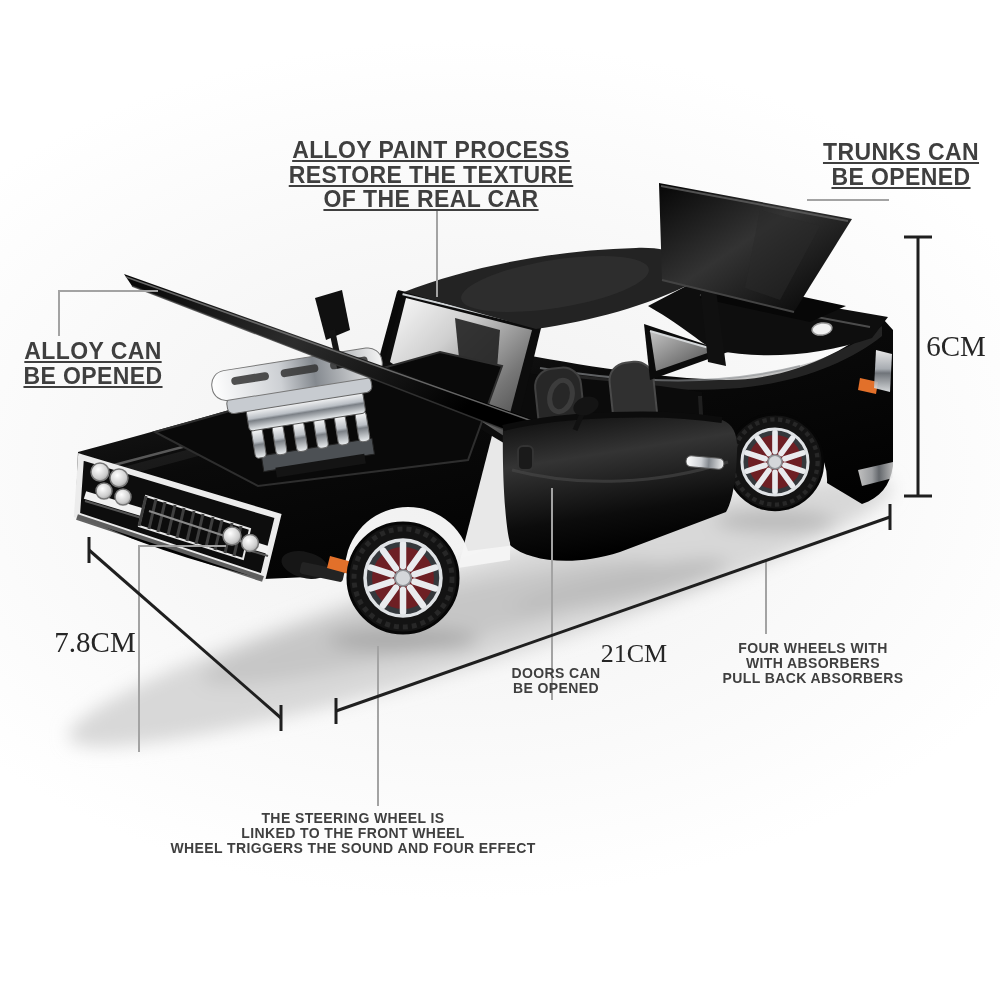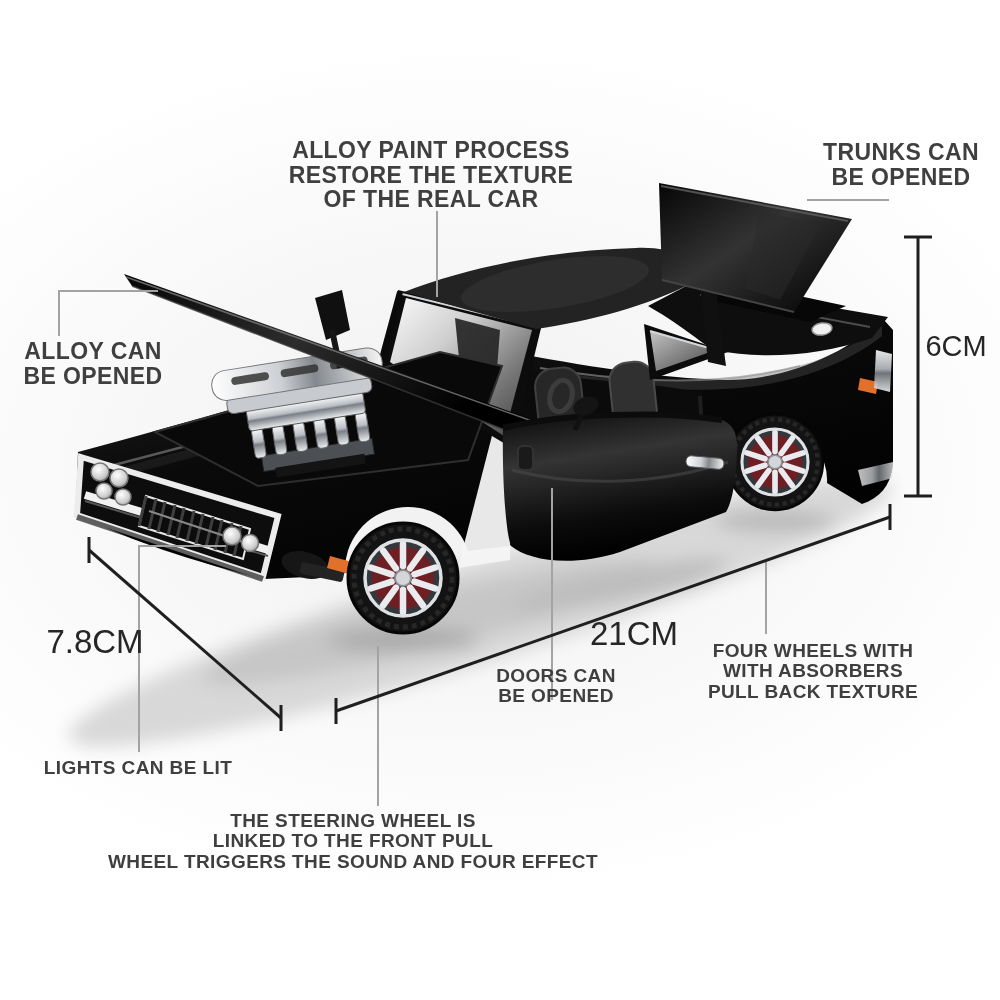--- a/index.html
+++ b/index.html
@@ -3,23 +3,23 @@
 <meta charset="utf-8">
 <style>
   html,body{margin:0;padding:0;}
   body{width:1000px;height:1000px;position:relative;overflow:hidden;
        font-family:"Liberation Sans",sans-serif;background:#ffffff;}
   .stage{position:absolute;inset:0;
        background:radial-gradient(ellipse 640px 430px at 46% 47%, #f0f0f0 0%, #f8f8f8 55%, #ffffff 100%);}
   svg{position:absolute;left:0;top:0;}
   .lbl{position:absolute;transform:translateX(-50%);text-align:center;color:#3f3f3f;
        font-weight:bold;letter-spacing:.4px;white-space:nowrap;line-height:1.07;}
-  .lbl.lg{font-size:23px;}
-  .lbl.sm{font-size:19px;}
-  .meas{position:absolute;transform:translate(-50%,-50%);color:#262626;font-weight:400;white-space:nowrap;}
+  .lbl.lg{font-size:23px;text-decoration:underline;}
+  .lbl.sm{font-size:14px;}
+  .meas{position:absolute;transform:translate(-50%,-50%);color:#262626;font-weight:400;white-space:nowrap;font-family:Liberation Serif, serif;}
 </style>
 </head>
 <body>
 
 <div class="stage">
 
 <svg width="1000" height="1000" viewBox="0 0 1000 1000">
   <defs>
     <filter id="soft" x="-40%" y="-40%" width="180%" height="180%">
           <feGaussianBlur stdDeviation="9"></feGaussianBlur>
@@ -296,37 +296,36 @@
   <div>TRUNKS CAN</div>
   <div>BE OPENED</div>
 </div>
 
 <div class="lbl lg" style="left:93px;top:339px">
   <div>ALLOY CAN</div>
   <div>BE OPENED</div>
 </div>
 
 <div class="lbl sm" style="left:138px;top:758px">
-  <div>LIGHTS CAN BE LIT</div>
 </div>
 
 <div class="lbl sm" style="left:353px;top:811px">
   <div>THE STEERING WHEEL IS</div>
-  <div>LINKED TO THE FRONT PULL</div>
+  <div>LINKED TO THE FRONT WHEEL</div>
   <div>WHEEL TRIGGERS THE SOUND AND FOUR EFFECT</div>
 </div>
 
 <div class="lbl sm" style="left:556px;top:666px">
   <div>DOORS CAN</div>
   <div>BE OPENED</div>
 </div>
 
 <div class="lbl sm" style="left:813px;top:641px">
   <div>FOUR WHEELS WITH</div>
   <div>WITH ABSORBERS</div>
-  <div>PULL BACK TEXTURE</div>
-</div>
-
-<div class="meas" style="left:95px;top:642px;font-size:33px">7.8CM</div>
-<div class="meas" style="left:634px;top:634px;font-size:33px">21CM</div>
+  <div>PULL BACK ABSORBERS</div>
+</div>
+
+<div class="meas" style="left:95px;top:642px;font-size:29px">7.8CM</div>
+<div class="meas" style="left:634px;top:654px;font-size:26px">21CM</div>
 <div class="meas" style="left:956px;top:346px;font-size:29px">6CM</div>
 
 </div>
 
 </body></html>

